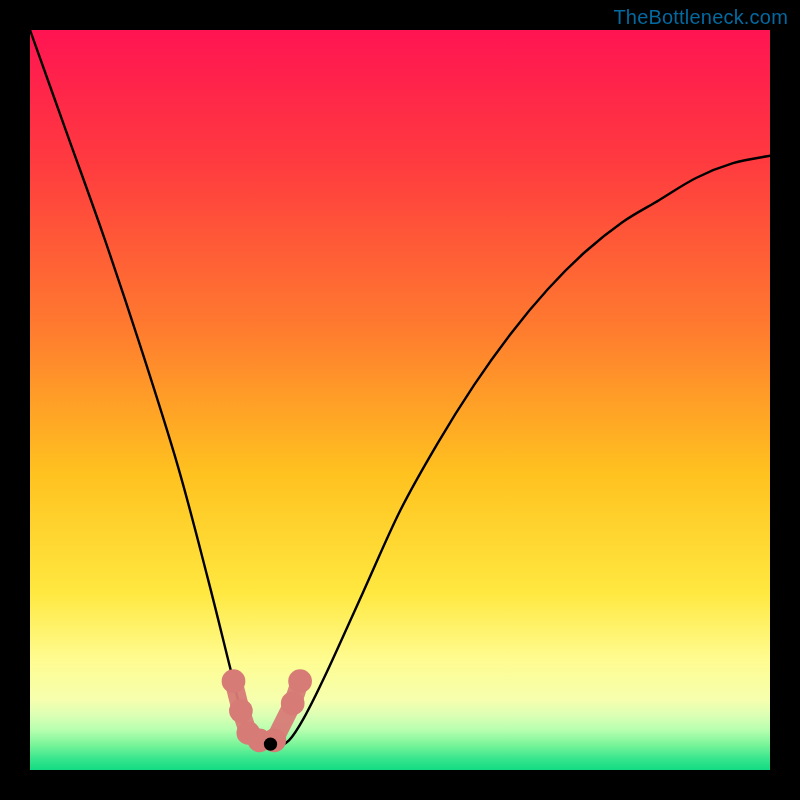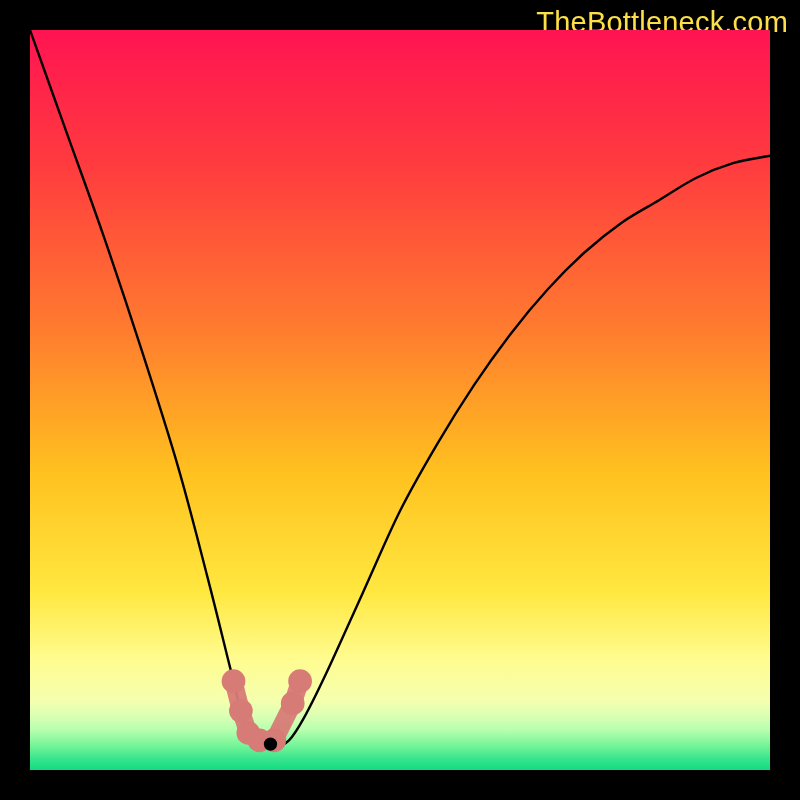--- a/index.html
+++ b/index.html
@@ -38,22 +38,22 @@
     position: absolute;
     top: 0;
     left: 0;
     width: 100%;
     height: 100%;
   }
   .watermark {
     position: absolute;
     top: 6px;
     right: 12px;
-    color: #fde047;
-    font-size: 29px;
+    color: #0369a1;
+    font-size: 20px;
     font-weight: 500;
     letter-spacing: 0.2px;
   }
 </style>
 </head>
 <body>
 
 <div class="frame">
 
   <div class="watermark">TheBottleneck.com</div>

